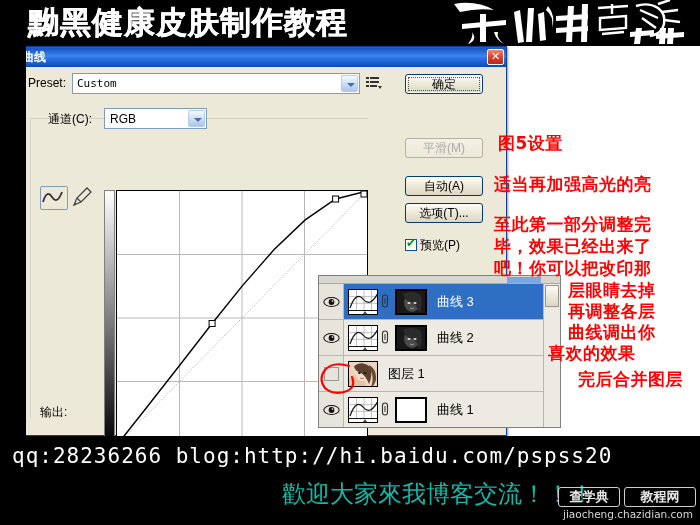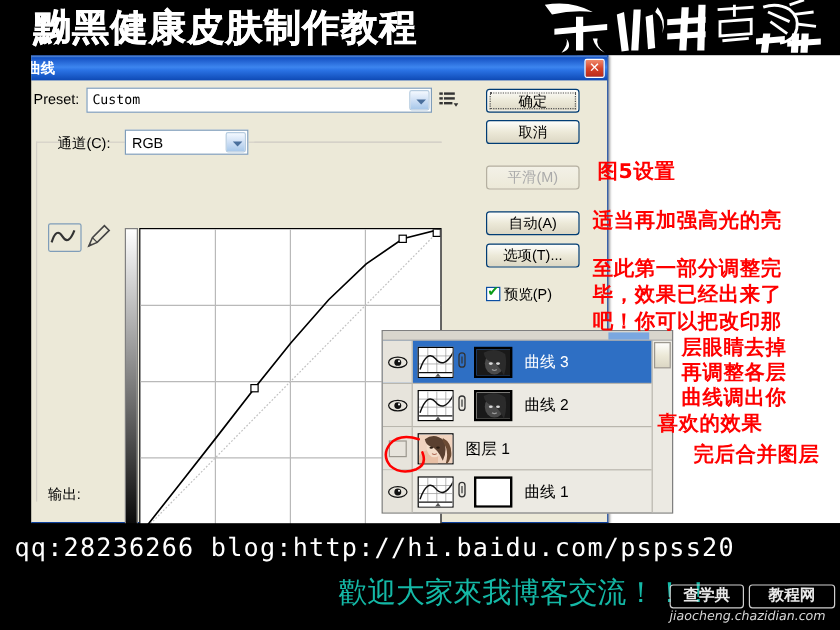--- a/index.html
+++ b/index.html
@@ -259,23 +259,22 @@
     position:absolute; top:0; height:20px;
     border:1px solid #cfcfcf; border-radius:3px;
     color:#e9e9e9; font-size:13px; font-weight:bold;
     text-align:center; line-height:18px;
     font-family:"DejaVu Sans", sans-serif;
   }
   #wm-left{ left:0; width:62px; }
   #wm-right{ left:66px; width:72px; }
   #wm-url{
     position:absolute; left:0; top:21px; width:140px;
-    color:#d8d8d8; font-size:10.5px; 
+    color:#d8d8d8; font-size:10.5px; text-align:center;
     font-family:"DejaVu Sans", sans-serif;
-    font-style:italic;
   }
 </style>
 </head>
 <body>
 
 <div id="top-banner">
   <div id="tutorial-title">黝黑健康皮肤制作教程</div>
   <div id="brand-logo">
     <svg width="240" height="48" viewBox="0 0 240 48">
       <g fill="#ffffff">
@@ -383,21 +382,20 @@
         <rect x="92.1" y="129.5" width="6" height="6" fill="#fff" stroke="#000" stroke-width="1"></rect>
         <rect x="215.6" y="5.0" width="6" height="6" fill="#fff" stroke="#000" stroke-width="1"></rect>
         <rect x="244.0" y="0.0" width="6" height="6" fill="#fff" stroke="#000" stroke-width="1"></rect>
       </svg>
   </div>
   <div id="horizontal-ramp"></div>
   <div id="black-slider"></div>
   <div class="lbl" id="input-label">输入:</div>
 
   <div class="btn default" id="btn-ok">确定</div>
-  <div class="btn" id="btn-cancel">取消</div>
   <div class="btn disabled" id="btn-smooth">平滑(M)</div>
   <div class="btn" id="btn-auto">自动(A)</div>
   <div class="btn" id="btn-options">选项(T)...</div>
   <div id="preview-row">
     <span id="preview-check"></span><span>预览(P)</span>
   </div>
 </div>
 
 <div id="layers-panel">
   <div id="panel-topstrip">

